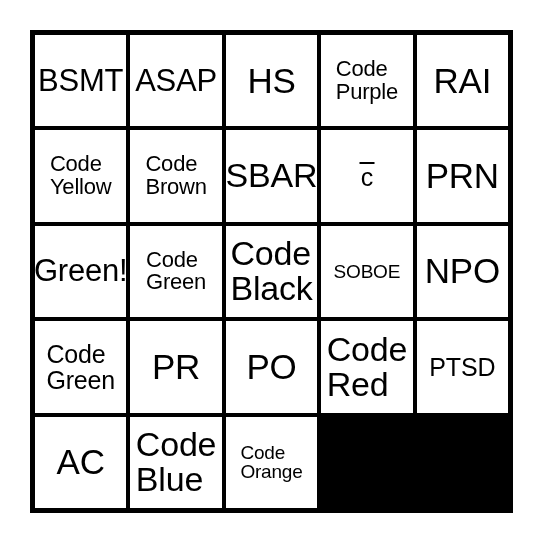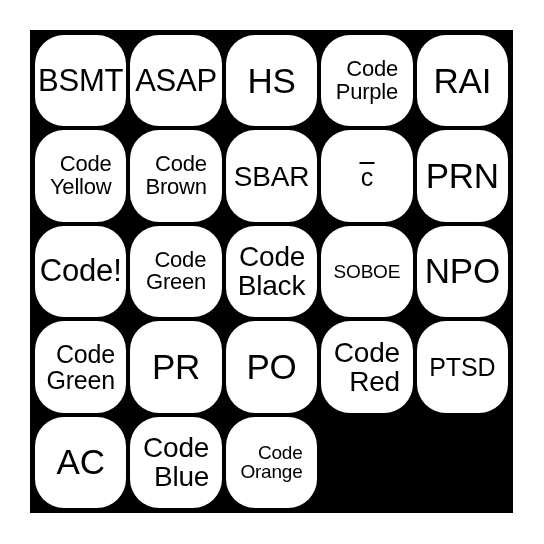--- a/index.html
+++ b/index.html
@@ -36,39 +36,38 @@
     grid-template-columns: repeat(5, 1fr);
     grid-template-rows: repeat(5, 1fr);
     gap: 4px;
   }
 
   .bingo-cell {
     background: #ffffff;
     display: flex;
     align-items: center;
     justify-content: center;
-    text-align: right;
+    text-align: left;
     overflow: hidden;
     padding: 0 1px;
     box-sizing: border-box;
-    border-radius: 29px;
   }
 
   .cell-text {
     display: block;
     line-height: 1.04;
     letter-spacing: -0.2px;
     white-space: pre-line;
     font-weight: 400;
   }
 
   
   .bingo-cell[data-size="xl"]  .cell-text { font-size: 35px; }
   .bingo-cell[data-size="lg"]  .cell-text { font-size: 31px; }
-  .bingo-cell[data-size="ml"]  .cell-text { font-size: 28px; }
+  .bingo-cell[data-size="ml"]  .cell-text { font-size: 34px; }
   .bingo-cell[data-size="md"]  .cell-text { font-size: 25px; }
   .bingo-cell[data-size="sm"]  .cell-text { font-size: 22px; }
   .bingo-cell[data-size="xs"]  .cell-text { font-size: 19px; }
 
   
   .cell-text.overline-glyph {
     font-size: 26px;
     line-height: 1;
     display: inline-block;
     position: relative;
@@ -117,21 +116,21 @@
       <div class="bingo-cell" data-size="ml">
         <span class="cell-text">SBAR</span>
       </div>
       <div class="bingo-cell" data-size="md">
         <span class="cell-text overline-glyph">c<span class="bar"></span></span>
       </div>
       <div class="bingo-cell" data-size="xl">
         <span class="cell-text">PRN</span>
       </div>
       <div class="bingo-cell" data-size="lg">
-        <span class="cell-text">Code!</span>
+        <span class="cell-text">Green!</span>
       </div>
       <div class="bingo-cell" data-size="sm">
         <span class="cell-text">Code
 Green</span>
       </div>
       <div class="bingo-cell" data-size="ml">
         <span class="cell-text">Code
 Black</span>
       </div>
       <div class="bingo-cell" data-size="xs">

